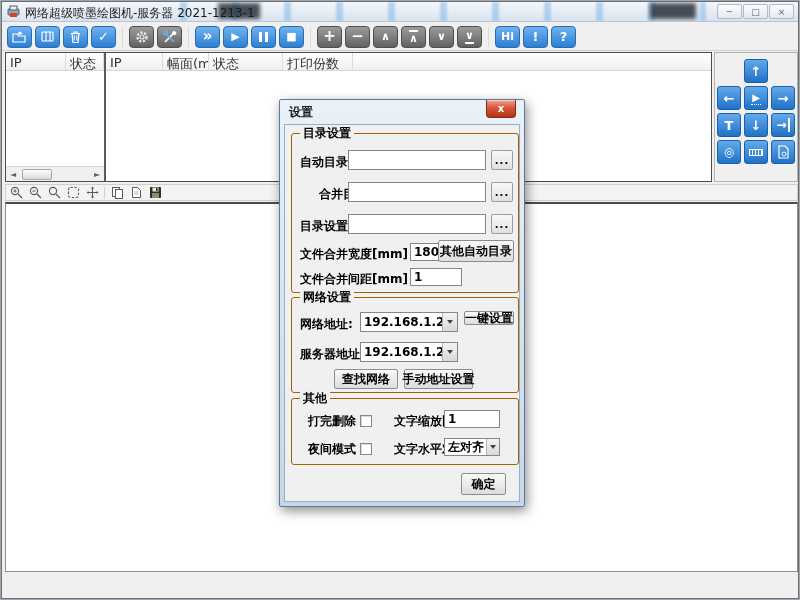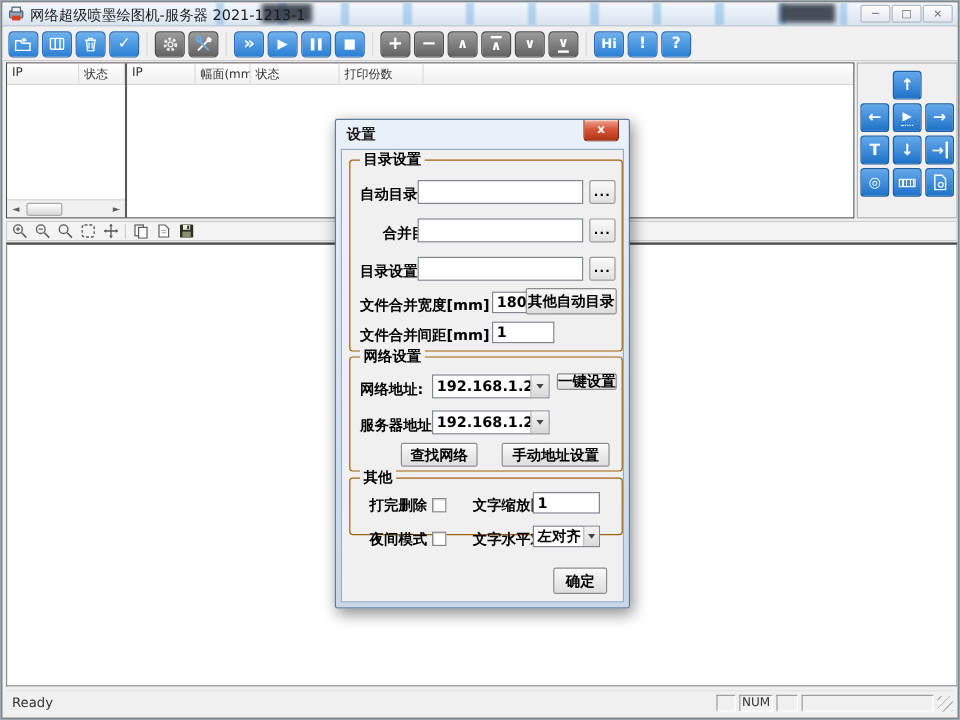--- a/index.html
+++ b/index.html
@@ -34,21 +34,21 @@
   .bar-top { border-top:2px solid #fff; padding-top:1px; }
   .bar-bottom { border-bottom:2px solid #fff; padding-bottom:1px; }
   .hi-label { font-size:11px; }
 
   
   .workspace { position:absolute; top:50px; left:3px; width:707px; height:130px;
     border:1px solid #4c4c4c; background:#fff; display:flex; }
   .list-left { width:100px; border-right:2px solid #5a5a5a; display:flex; flex-direction:column; }
   .list-mid { flex:1; display:flex; flex-direction:column; }
   .lheader { display:flex; height:18px; background:linear-gradient(#ffffff,#f0f0f0);
-    border-bottom:1px solid #d5d5d5; font-size:10px; color:#333; flex:none; }
+    border-bottom:1px solid #d5d5d5; font-size:13px; color:#333; flex:none; }
   .lheader .cell { padding:2px 4px; border-right:1px solid #dcdcdc; white-space:nowrap; overflow:hidden; }
   .lbody { flex:1; background:#fff; }
   .hscroll { height:15px; background:#f0f0f0; border-top:1px solid #d8d8d8; display:flex; align-items:center; flex:none; }
   .sb-arrow { width:14px; text-align:center; font-size:8px; color:#606060; }
   .sb-thumb { width:30px; height:11px; margin-left:2px; background:linear-gradient(#fdfdfd,#d9d9d9);
     border:1px solid #a8a8a8; border-radius:2px; }
   .sb-track { flex:1; }
 
   
   .jog-panel { position:absolute; top:50px; left:712px; width:84px; height:130px;
@@ -94,21 +94,21 @@
     background:linear-gradient(#f0a38e,#d8573c 45%,#b23314); border:1px solid #7e2a15;
     border-top:none; border-radius:0 0 4px 4px; color:#fff; font-weight:bold; font-size:10px;
     display:flex; align-items:center; justify-content:center; box-shadow:inset 0 1px 0 rgba(255,255,255,.5); }
   .dialog-body { position:absolute; left:4px; right:4px; top:24px; bottom:4px;
     background:#f0f0f0; border:1px solid #96adc5; font-size:12px; font-weight:bold; color:#000; }
 
   .group { position:absolute; border:1px solid #a16207; border-radius:3px; }
   .group-label { position:absolute; top:-8px; left:8px; background:#f0f0f0; padding:0 3px; line-height:14px; }
   .g-dir { left:6px; top:8px;  width:228px; height:160px; }
   .g-net { left:6px; top:172px; width:228px; height:96px; }
-  .g-oth { left:6px; top:273px; width:228px; height:48px; }
+  .g-oth { left:6px; top:273px; width:228px; height:67px; }
 
   .flabel { position:absolute; white-space:nowrap; }
   .txt { position:absolute; background:#fff; border:1px solid #82878f; font-size:12px; font-weight:bold;
     padding:1px 3px; font-family:inherit; }
   .browse { position:absolute; width:22px; height:20px; background:linear-gradient(#fafafa,#e0e0e0);
     border:1px solid #9b9b9b; border-radius:2px; font-weight:bold; font-size:10px; letter-spacing:1px;
     display:flex; align-items:flex-end; justify-content:center; padding-bottom:3px; }
   .pbtn { position:absolute; background:linear-gradient(#f9f9f9,#dddddd); border:1px solid #8d8d8d;
     border-radius:2px; font-size:12px; font-weight:bold; color:#000;
     display:flex; align-items:center; justify-content:center; white-space:nowrap; }
@@ -367,29 +367,20 @@
           <rect x="1" y="1" width="11" height="11" rx="1" fill="#2e2e24"></rect>
           <rect x="3.5" y="1.5" width="6" height="4" fill="#e9edd8"></rect>
           <rect x="7" y="2" width="1.6" height="3" fill="#2e2e24"></rect>
           <rect x="3" y="7" width="7" height="5" fill="#8a8f6a"></rect>
         </svg>
     </span>
   </div>
 
   <div class="canvas"></div>
 
-  <div class="statusbar">
-    <span class="ready">Ready</span>
-    <span class="s-spacer"></span>
-    <span class="scell c1"></span>
-    <span class="scell c2">NUM</span>
-    <span class="scell c3"></span>
-    <span class="scell c4"></span>
-    <span class="grip"></span>
-  </div>
 
   <div class="dialog">
     <div class="dialog-title">
       <span>设置</span>
     </div>
     <div class="dialog-close">
       <span>x</span>
     </div>
 
     <div class="dialog-body">
@@ -443,21 +434,21 @@
         <div class="combo" style="left:68px; top:44px; width:98px; height:20px;">
           <span class="val">192.168.1.255</span>
           <span class="drop">
               <span class="tri"></span>
             </span>
         </div>
 
         <div class="pbtn" style="left:42px; top:71px; width:64px; height:20px;">
           <span>查找网络</span>
         </div>
-        <div class="pbtn" style="left:126px; top:71px; width:90px; height:20px;">
+        <div class="pbtn" style="left:112px; top:71px; width:69px; height:20px;">
           <span>手动地址设置</span>
         </div>
       </div>
 
       <div class="group g-oth">
         <span class="group-label">其他</span>
 
         <span class="flabel" style="left:16px; top:14px;">打完删除</span>
         <span class="checkbox" style="left:68px; top:16px;"></span>
 

